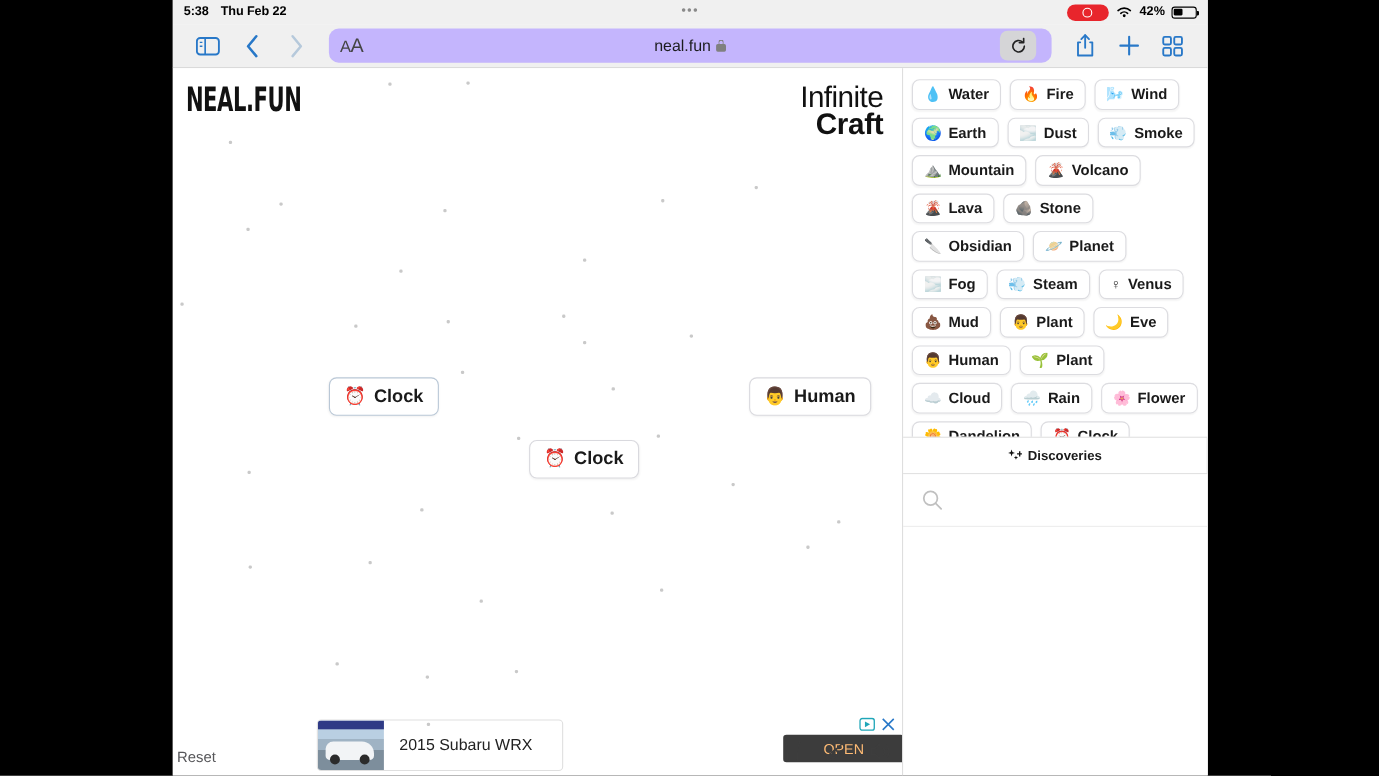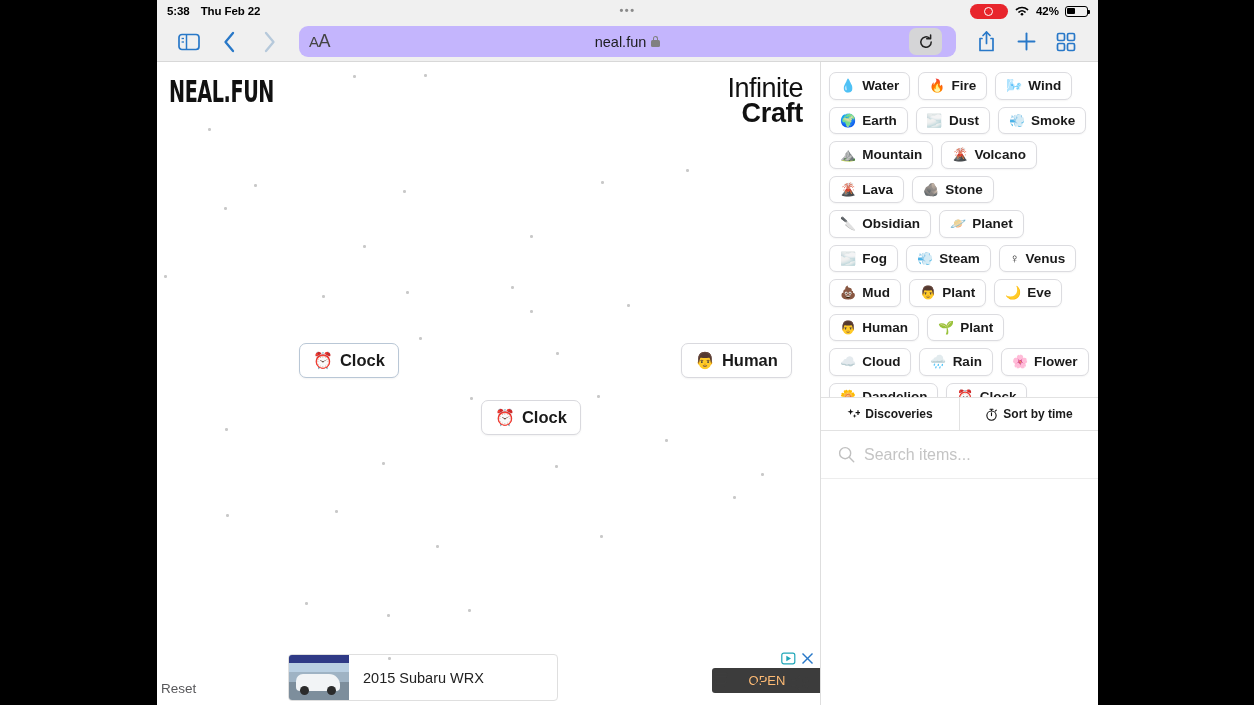--- a/index.html
+++ b/index.html
@@ -171,21 +171,21 @@
     position: absolute; left: 0; bottom: 0;
     width: 663px; height: 58px;
     display: flex; align-items: center;
   }
   .reset {
     position: absolute; left: 4px; bottom: 9px;
     font-size: 13.5px; color: #57575a;
   }
   .ad {
     position: absolute; left: 131px; bottom: 4px;
-    width: 270px; height: 47px;
+    width: 224px; height: 47px;
     border: 1px solid #dfdfdf; border-radius: 4px;
     background: #fff; display: flex; align-items: center; overflow: hidden; text-align: right;
   }
   .ad-thumb {
     width: 60px; height: 45px; margin: 0 0 0 0;
     background: linear-gradient(#b9cfe2 0 38%, #9fb3c4 38% 60%, #7d8e9c 60% 100%);
     position: relative; flex: none;
   }
   .ad-thumb .bar {
     position: absolute; top: 0; left: 0; right: 0; height: 8px;
@@ -512,36 +512,25 @@
       <div class="sortbar">
         <div class="seg">
           <svg width="13" height="13" viewBox="0 0 13 13">
             <path d="M3.6 0.7 4.4 3 6.7 3.8 4.4 4.6 3.6 6.9 2.8 4.6 0.5 3.8 2.8 3z" fill="#111"></path>
             <path d="M7.6 6 8.1 7.5 9.6 8 8.1 8.5 7.6 10 7.1 8.5 5.6 8 7.1 7.5z" fill="#111"></path>
             <line x1="11" y1="2.2" x2="11" y2="7" stroke="#111" stroke-width="1.2"></line>
             <line x1="8.6" y1="4.6" x2="13.4" y2="4.6" stroke="#111" stroke-width="1.2"></line>
           </svg>
           <span>Discoveries</span>
         </div>
-        <div class="seg">
-          <svg width="13" height="13" viewBox="0 0 14 14">
-            <circle cx="7" cy="8.2" r="5" fill="none" stroke="#111" stroke-width="1.2"></circle>
-            <line x1="7" y1="8.2" x2="7" y2="5.2" stroke="#111" stroke-width="1.2" stroke-linecap="round"></line>
-            <line x1="5.4" y1="1.4" x2="8.6" y2="1.4" stroke="#111" stroke-width="1.2" stroke-linecap="round"></line>
-            <line x1="7" y1="1.4" x2="7" y2="3.2" stroke="#111" stroke-width="1.2"></line>
-            <line x1="11" y1="3.4" x2="12.2" y2="2.3" stroke="#111" stroke-width="1.2" stroke-linecap="round"></line>
-          </svg>
-          <span>Sort by time</span>
-        </div>
       </div>
 
       <div class="searchrow">
         <svg width="19" height="19" viewBox="0 0 19 19">
           <circle cx="8" cy="8" r="6.2" fill="none" stroke="#c0c0c0" stroke-width="1.6"></circle>
           <line x1="12.6" y1="12.6" x2="17.6" y2="17.6" stroke="#c0c0c0" stroke-width="1.6" stroke-linecap="round"></line>
         </svg>
-        <input type="text" placeholder="Search items..." style="">
       </div>
 
       <div class="side-rest"></div>
     </div>
   </div>
 </div>
 
 </body></html>

